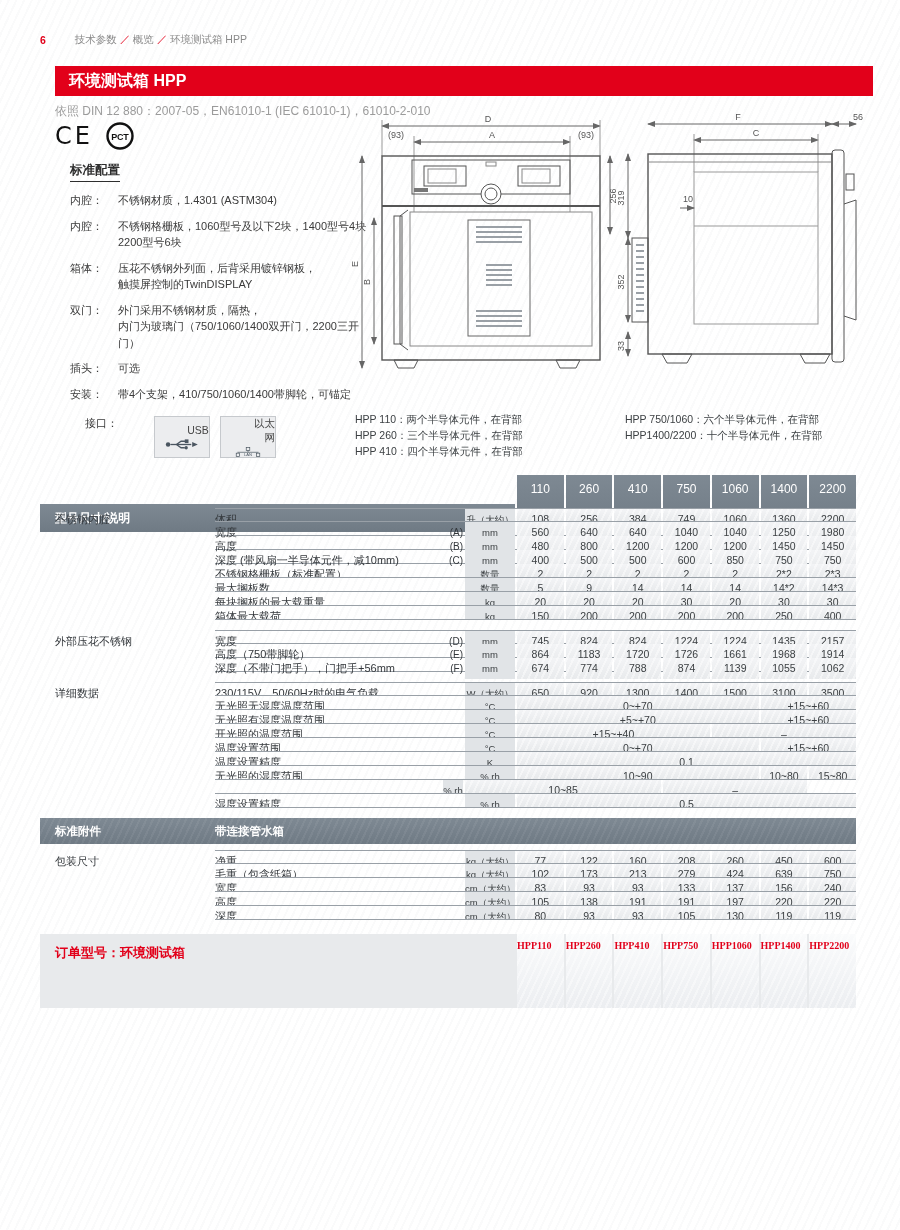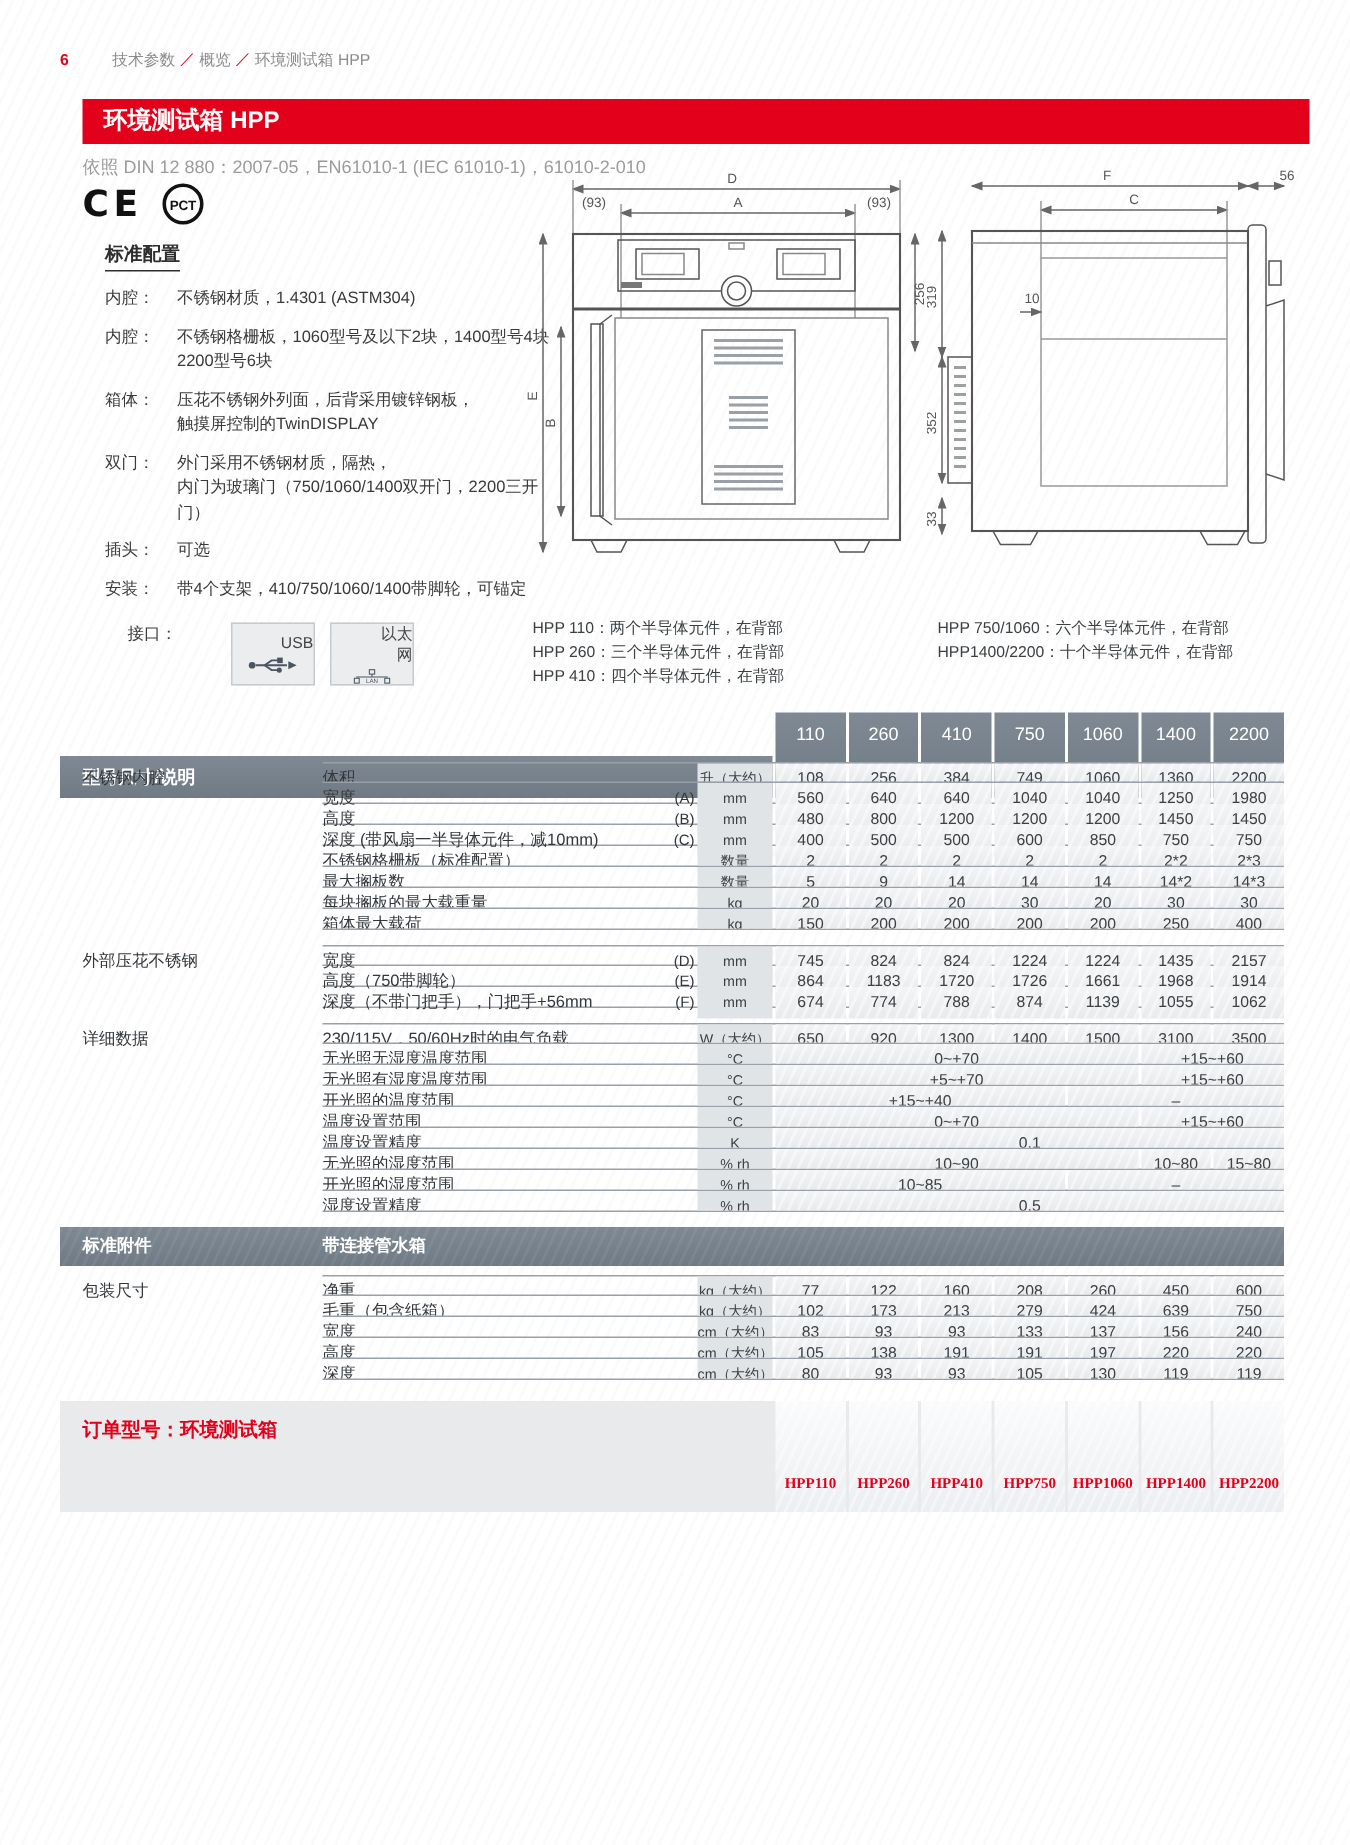--- a/index.html
+++ b/index.html
@@ -7,21 +7,21 @@
   .page{position:relative;width:900px;height:1230px;overflow:hidden;
     background:repeating-linear-gradient(115deg,rgba(130,140,150,0.04) 0 2px,transparent 2px 7px),#fff;}
   
   .breadcrumb{position:absolute;top:33px;left:40px;font-size:10.5px;color:#8b8b8b;display:flex;align-items:center;gap:7px;}
   .pagenum{color:#e2001a;font-weight:bold;margin-right:22px;}
   .bc-sep{color:#e2001a;font-size:12px;transform:skewX(-18deg);}
   .banner{position:absolute;top:66px;left:55px;width:818px;height:30px;background:#e2001a;color:#fff;
     font-weight:bold;font-size:16px;line-height:30px;padding-left:14px;box-sizing:border-box;}
   .standards{position:absolute;top:103px;left:55px;font-size:12px;color:#9b9b9b;}
   .logos{position:absolute;top:121px;left:55px;display:flex;align-items:center;gap:12px;}
-  .ce{font-size:24px;font-weight:bold;color:#111;letter-spacing:3px;font-family:"DejaVu Sans",sans-serif;}
+  .ce{font-size:24px;font-weight:normal;color:#111;letter-spacing:3px;font-family:"DejaVu Sans",sans-serif;}
   
   .config{position:absolute;top:160px;left:70px;width:300px;}
   .cfg-title{font-size:12.5px;font-weight:bold;color:#2e2e2e;border-bottom:1px solid #2e2e2e;display:inline-block;padding-bottom:2px;margin-bottom:10px;}
   .cfg-row{display:flex;margin-bottom:9px;font-size:11px;color:#3a3a3a;line-height:1.5;}
   .cfg-label{width:48px;flex:none;}
   .cfg-text{white-space:pre-line;flex:1;}
   .io-row{display:flex;margin-top:14px;font-size:11px;color:#3a3a3a;text-align:right;}
   .io-boxes{display:flex;gap:10px;margin-left:36px;}
   .io-box{width:54px;height:40px;background:#ecedef;border:1px solid #c6c9cd;display:flex;flex-direction:column;align-items:center;justify-content:center;gap:2px;}
   .io-box .io-label{font-size:10.5px;color:#444;margin-left:32px;}
@@ -48,21 +48,21 @@
   
   .accbar{margin-top:10px;height:26px;line-height:26px;display:flex;font-size:11.5px;font-weight:bold;
     background:repeating-linear-gradient(115deg,rgba(255,255,255,0.06) 0 2px,transparent 2px 6px),linear-gradient(180deg,#7e8993,#6f7a84);color:#fff;}
   .accbar .a1{width:175px;padding-left:15px;box-sizing:border-box;}
   .pkrows{margin-top:6px;}
   
   .order-box{margin-top:14px;position:relative;height:74px;background:#e8eaec;font-family:Liberation Serif, serif;}
   .order-label{position:absolute;left:15px;top:10px;font-size:13px;font-weight:bold;color:#e2001a;}
   .order-grid{position:absolute;left:175px;right:0;top:0;bottom:0;display:grid;grid-template-columns:226px 20px 50px repeat(7,1fr);gap:0 2px;}
   .strip{background:repeating-linear-gradient(115deg,rgba(255,255,255,0.4) 0 2px,transparent 2px 6px),linear-gradient(180deg,#fafbfc,#eceef1);}
-  .strip .m{display:block;text-align:center;padding-top:6px;font-size:10px;font-weight:bold;color:#e2001a;margin-top:44px;}
+  .strip .m{display:block;padding-top:6px;font-size:10px;font-weight:bold;color:#e2001a;}
 </style>
 </head>
 <body>
 
 <div class="page">
 
   <div class="breadcrumb">
     <span class="pagenum">6</span>
   <span class="bc-item">技术参数</span>
       <span class="bc-sep">∕</span>
@@ -526,21 +526,20 @@
             <div class="c-letter"></div>
             <div class="c-unit">% rh</div>
             <div class="cell" style="grid-column: span 5;">10~90</div>
             <div class="cell">10~80</div>
             <div class="cell">15~80</div>
           </div>
         </div>
         <div class="trow">
           <div class="c-section"></div>
           <div class="rrow">
-            <div class="c-label">开光照的湿度范围</div>
             <div class="c-letter"></div>
             <div class="c-unit">% rh</div>
             <div class="cell" style="grid-column: span 4;">10~85</div>
             <div class="cell" style="grid-column: span 3;">–</div>
           </div>
         </div>
         <div class="trow">
           <div class="c-section"></div>
           <div class="rrow">
             <div class="c-label">湿度设置精度</div>

